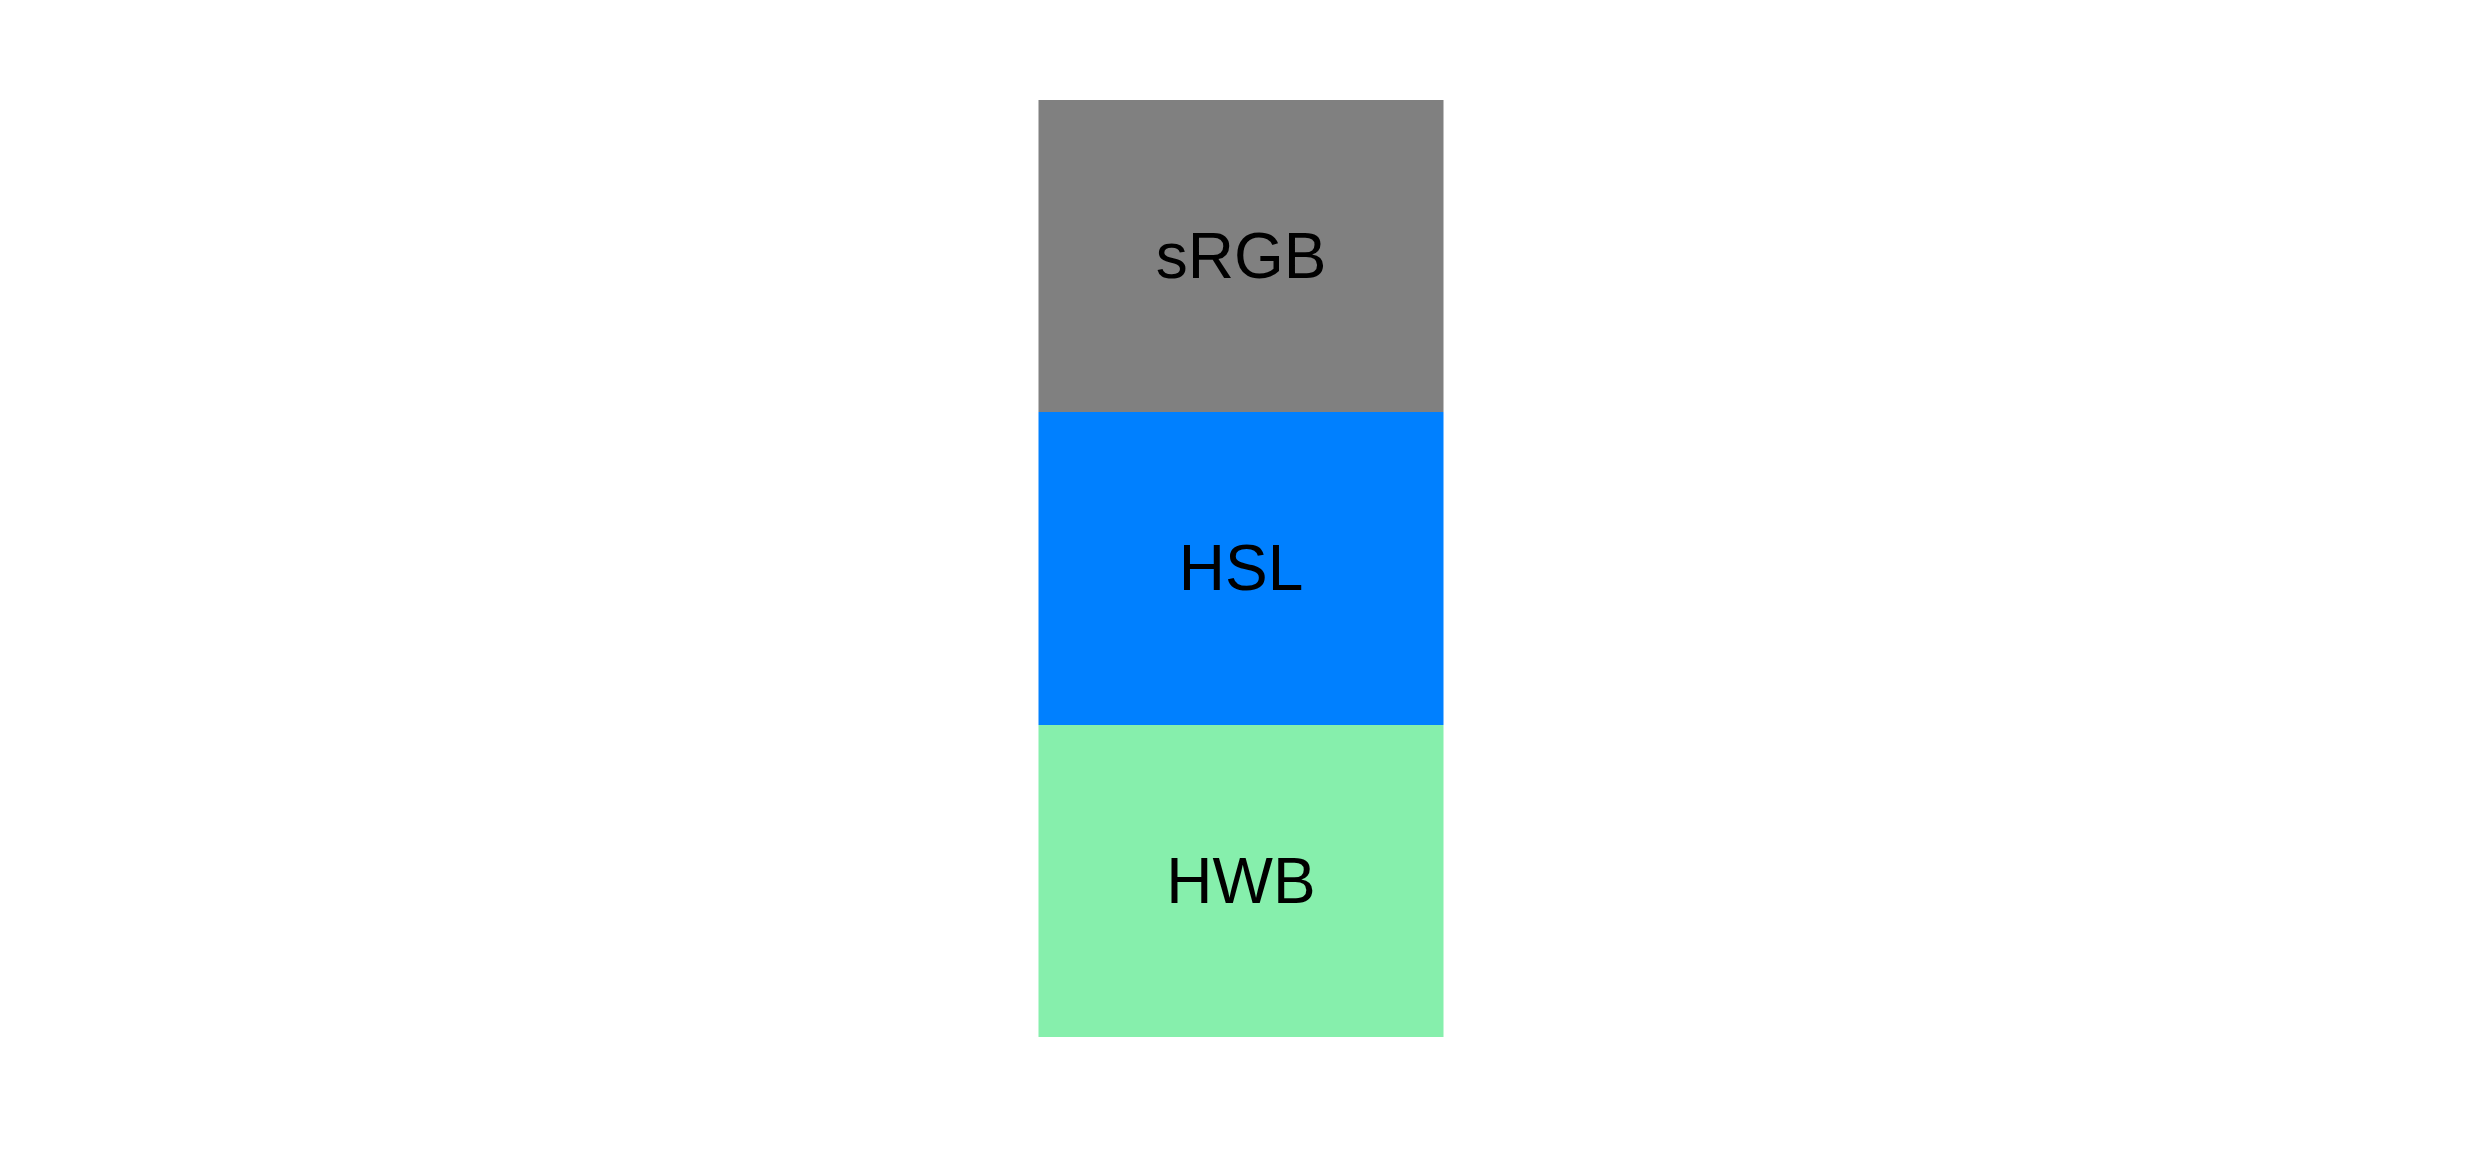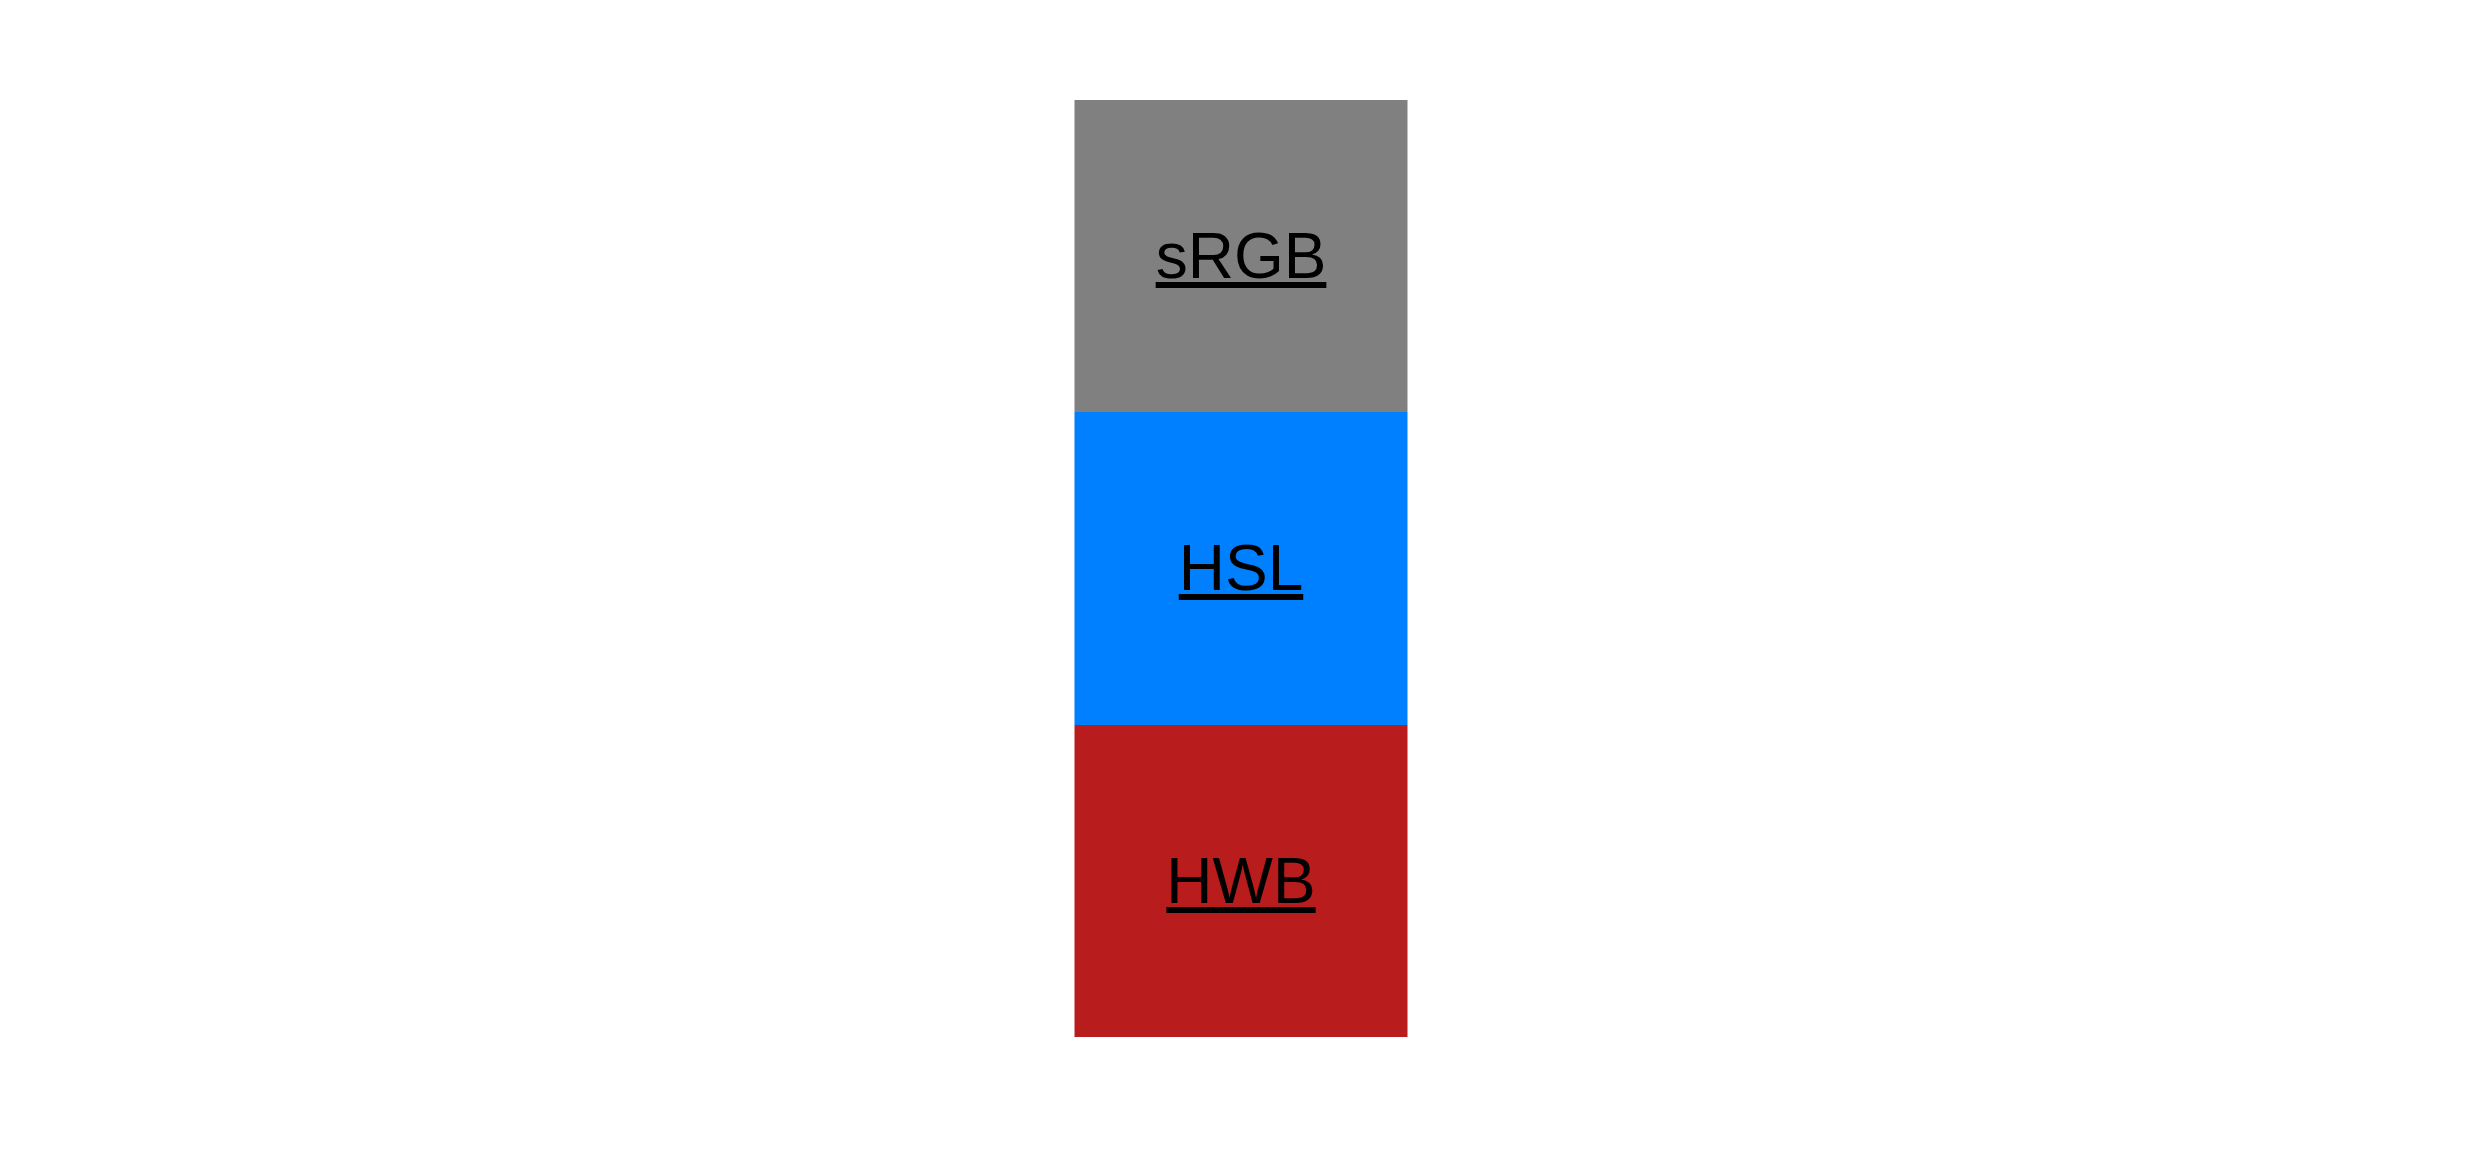--- a/index.html
+++ b/index.html
@@ -10,25 +10,24 @@
     background: #ffffff;
     overflow: hidden;
     font-family: "Liberation Sans", sans-serif;
   }
 
   .swatch-stack {
     position: absolute;
     left: 50%;
     transform: translateX(-50%);
     top: 100px;
-    width: 333px;
+    width: 405px;
     height: 937px;
     display: flex;
     flex-direction: column;
-    text-decoration: underline;
   }
 
   .swatch {
     flex: 1 1 0;
     display: flex;
     align-items: center;
     justify-content: center;
   }
 
   .swatch-label {
@@ -47,17 +46,17 @@
 
   <div class="swatch" style="background: rgb(128, 128, 128);">
     <span class="swatch-label">sRGB</span>
   </div>
 
 
   <div class="swatch" style="background: rgb(0, 128, 255);">
     <span class="swatch-label">HSL</span>
   </div>
 
-  <div class="swatch" style="background: #b91c1c; text-align: center;">
+  <div class="swatch" style="background: #86efac; text-align: center;">
     <span class="swatch-label">HWB</span>
   </div>
 
 </div>
 
 </body></html>

